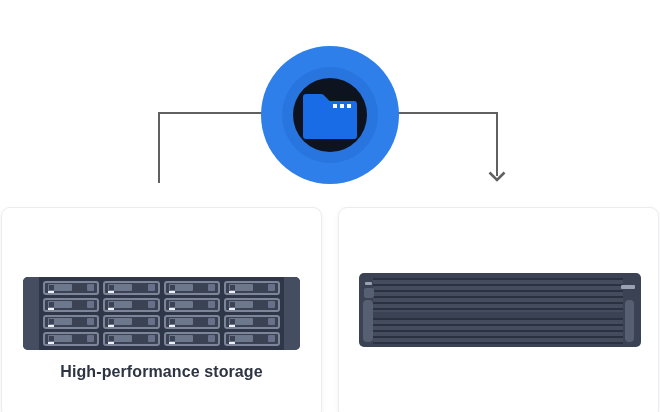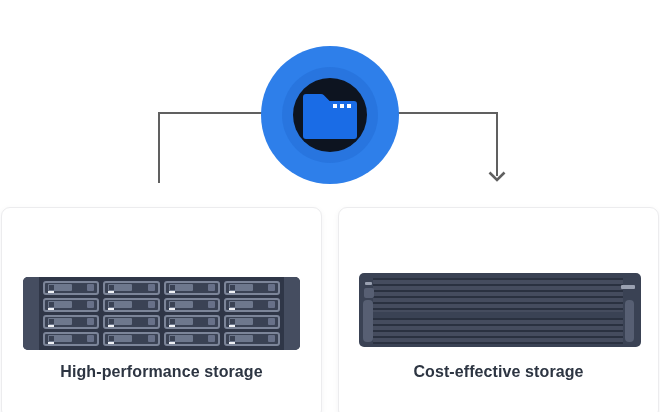--- a/index.html
+++ b/index.html
@@ -305,16 +305,15 @@
   <section class="card card-right">
     <div class="device-ce">
       <div class="slats slats-top"></div>
       <div class="slats slats-bottom"></div>
       <div class="ctl dash-l"></div>
       <div class="ctl sq-l"></div>
       <div class="ctl bar-l"></div>
       <div class="ctl dash-r"></div>
       <div class="ctl bar-r"></div>
     </div>
-    <div class="card-label">Cost-effective storage</div>
   </section>
 
 </div>
 
 </body></html>

